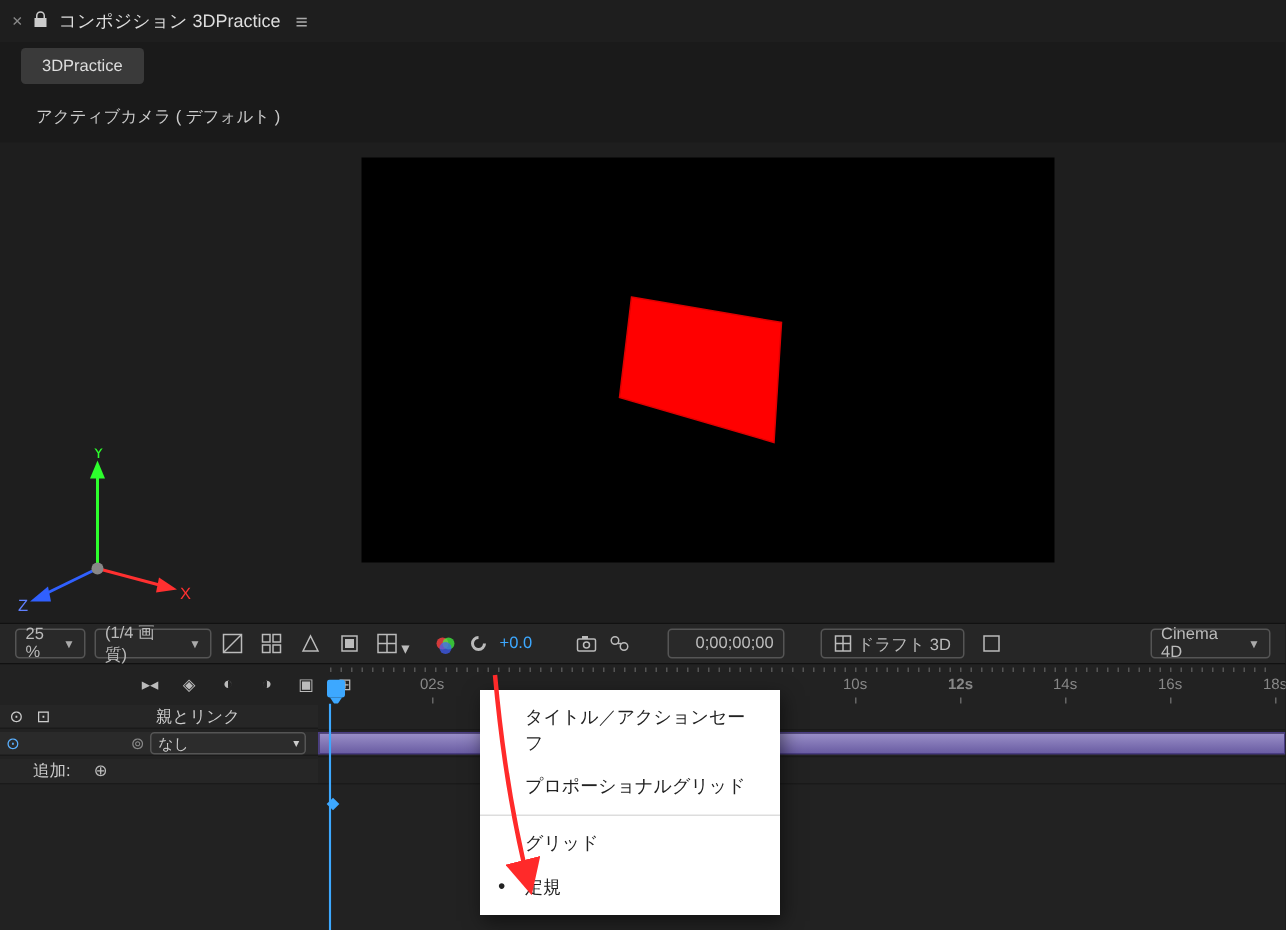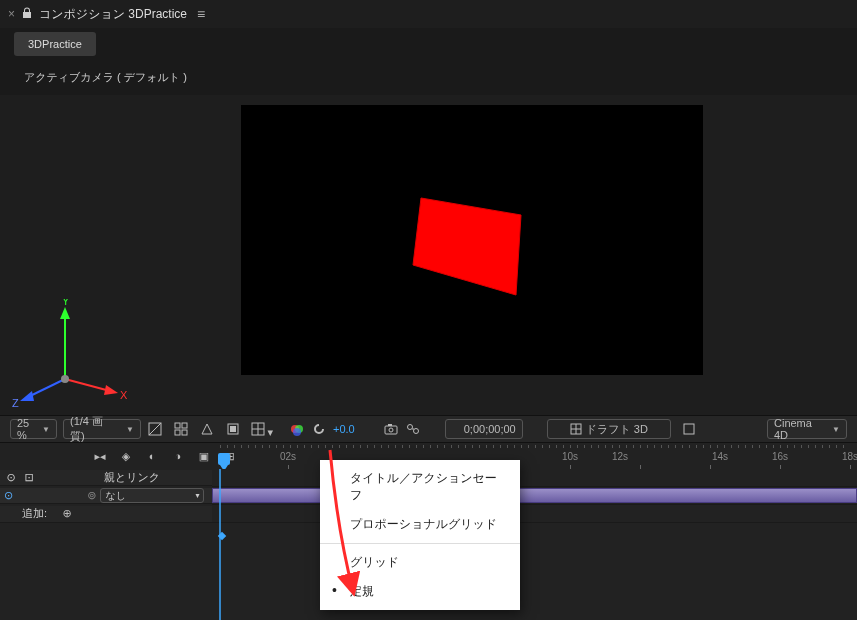--- a/index.html
+++ b/index.html
@@ -16,21 +16,21 @@
 .stage{position:absolute;left:241px;top:10px;width:462px;height:270px;background:#000}
 .red-shape{position:absolute;left:170px;top:90px}
 .axis-gizmo{position:absolute;left:10px;bottom:6px}
 
 .toolbar{height:28px;background:#262626;border-top:1px solid #111;border-bottom:1px solid #111;display:flex;align-items:center;padding:0 10px;gap:6px;color:#bbb;font-size:11px}
 .dd{background:#292929;border:1px solid #555;border-radius:3px;height:20px;display:flex;align-items:center;padding:0 6px;gap:4px}
 .dd .car{font-size:8px;color:#aaa;margin-left:2px}
 .tool-icons{display:flex;gap:10px;align-items:center}
 .ico{width:16px;height:16px;display:flex;align-items:center;justify-content:center;color:#bbb}
 .mask-btn{position:relative}
-.draft-pill{border:1px solid #555;border-radius:3px;height:20px;display:flex;align-items:center;padding:0 22px;gap:4px}
+.draft-pill{border:1px solid #555;border-radius:3px;height:20px;display:flex;align-items:center;padding:0 8px;gap:4px}
 
 .timeline{background:#222;height:200px;position:relative}
 .tl-top{height:26px;display:flex;align-items:center;gap:10px;padding:0 10px}
 .tl-icon-row{display:flex;gap:10px;color:#888}
 .tl-ruler{position:absolute;left:212px;right:0;top:8px;height:18px}
 .tick{position:absolute;top:0;font-size:10px;color:#888}
 .tick-line{position:absolute;top:14px;width:1px;height:6px;background:#666}
 .playhead{position:absolute;left:212px;top:2px}
 .tl-body{position:relative}
 .row{height:18px;display:flex;align-items:center}
@@ -207,23 +207,23 @@
   </div>
   <div class="tl-ruler">
     <svg class="playhead" width="18" height="22" style="left:3px">
       <rect x="3" y="0" width="12" height="12" rx="2" fill="#3da8ff"></rect>
       <polygon points="5,12 13,12 9,18" fill="#3da8ff"></polygon>
     </svg>
   <span class="tick" style="left: 68px;">02s</span>
       <div class="tick-line" style="left: 76px;"></div>
       <span class="tick" style="left: 350px;">10s</span>
       <div class="tick-line" style="left: 358px;"></div>
-      <span class="tick" style="left: 400px;">12s</span>
+      <span class="tick" style="left: 420px; font-weight: bold;">12s</span>
       <div class="tick-line" style="left: 428px;"></div>
-      <span class="tick" style="left: 500px;">14s</span>
+      <span class="tick" style="left: 490px;">14s</span>
       <div class="tick-line" style="left: 498px;"></div>
       <span class="tick" style="left: 560px;">16s</span>
       <div class="tick-line" style="left: 568px;"></div>
       <span class="tick" style="left: 630px;">18s</span>
       <div class="tick-line" style="left: 638px;"></div>
     </div>
 
   <div class="tl-body">
     <div class="row">
       <div class="row-L dark">

